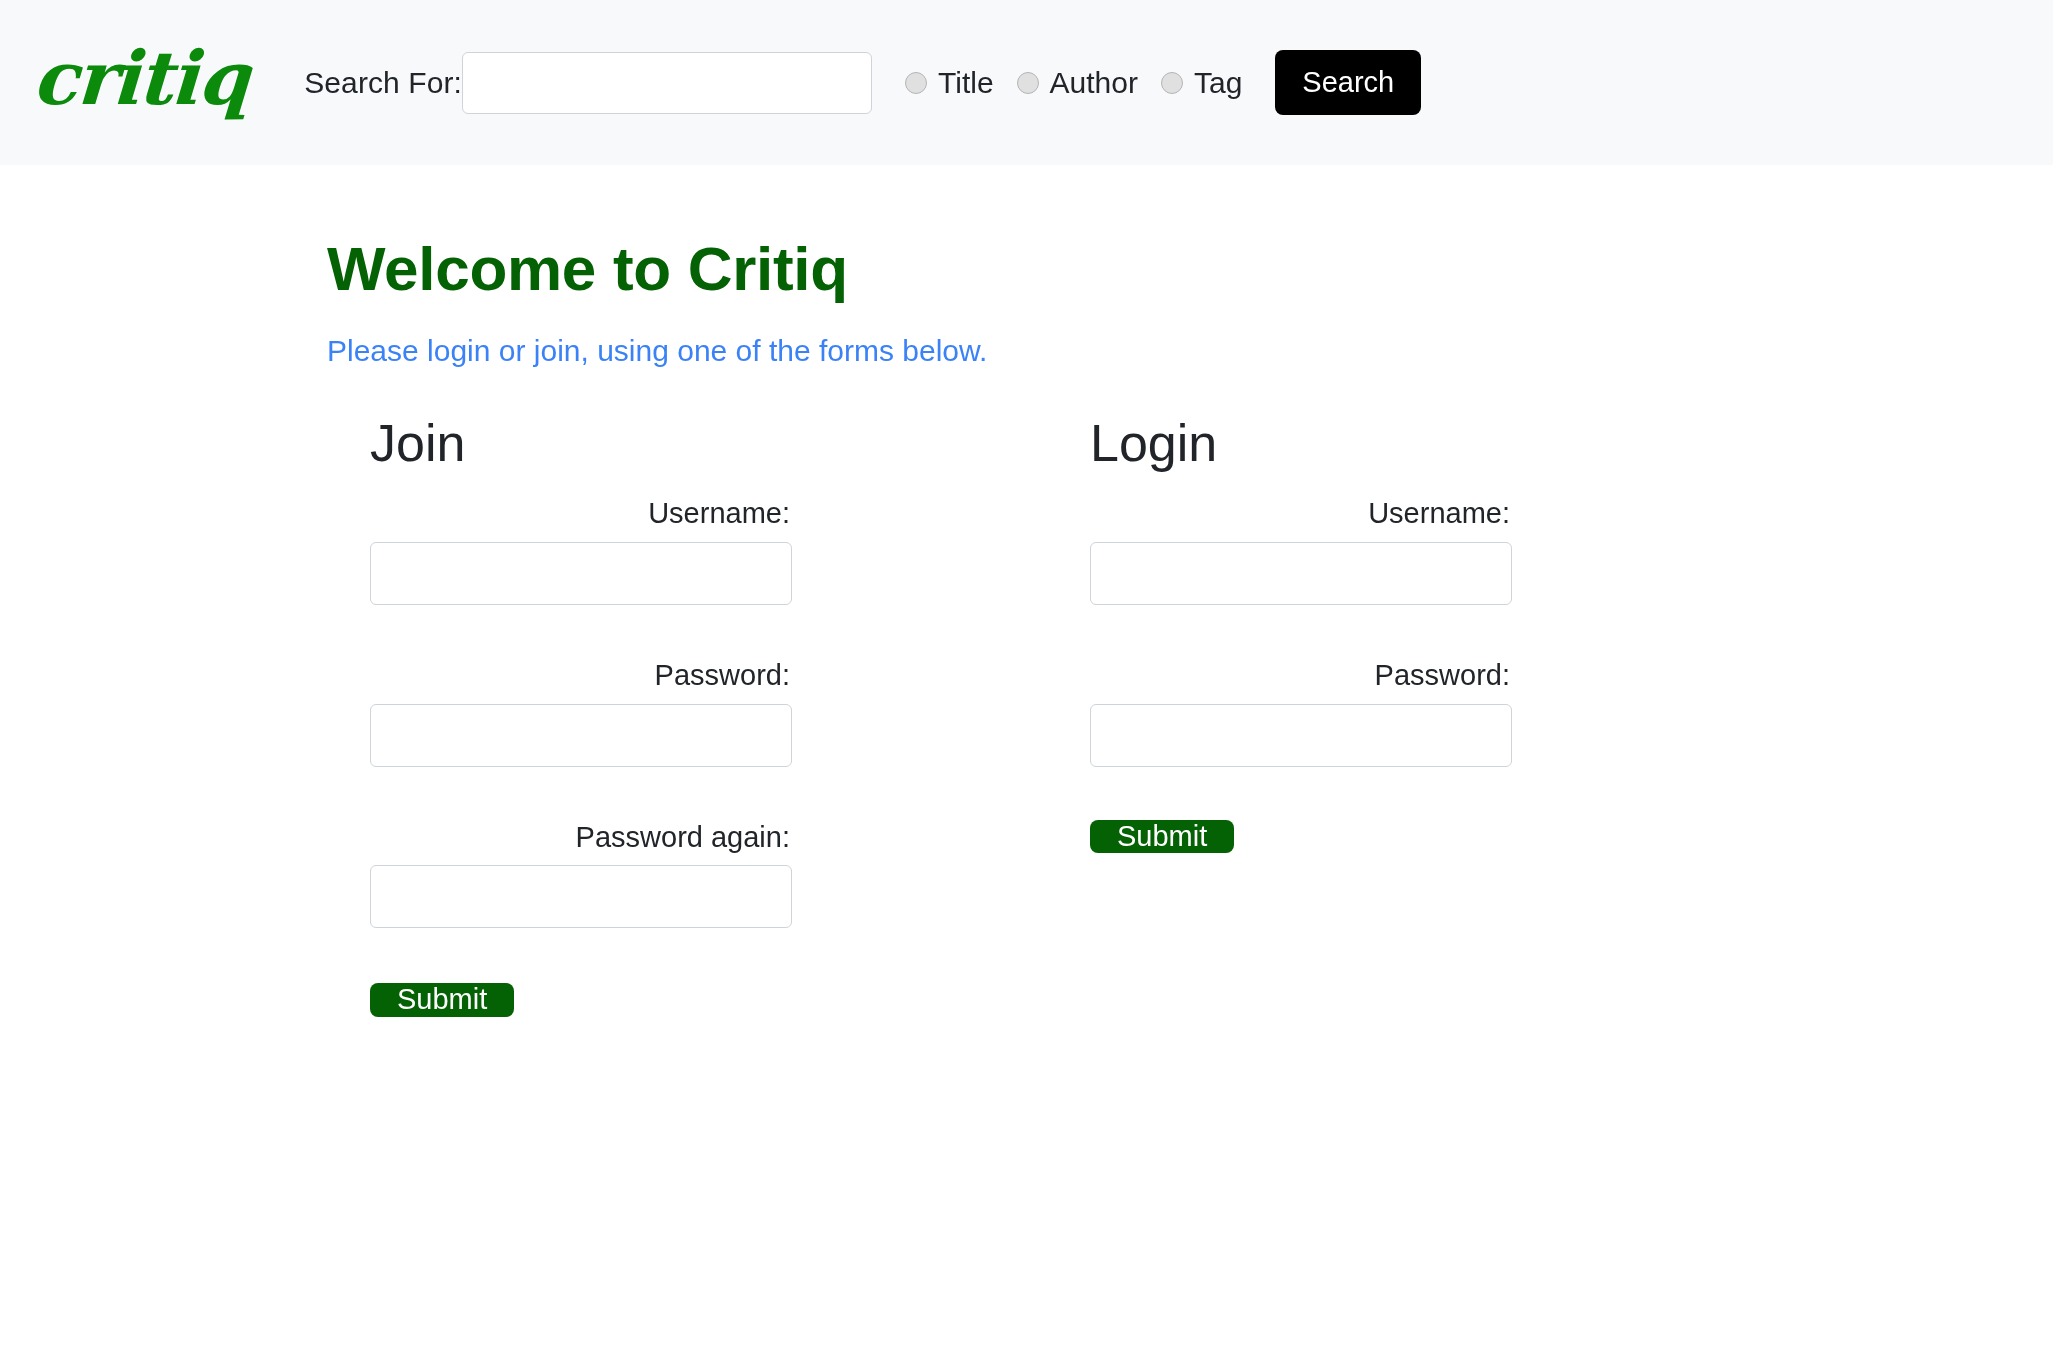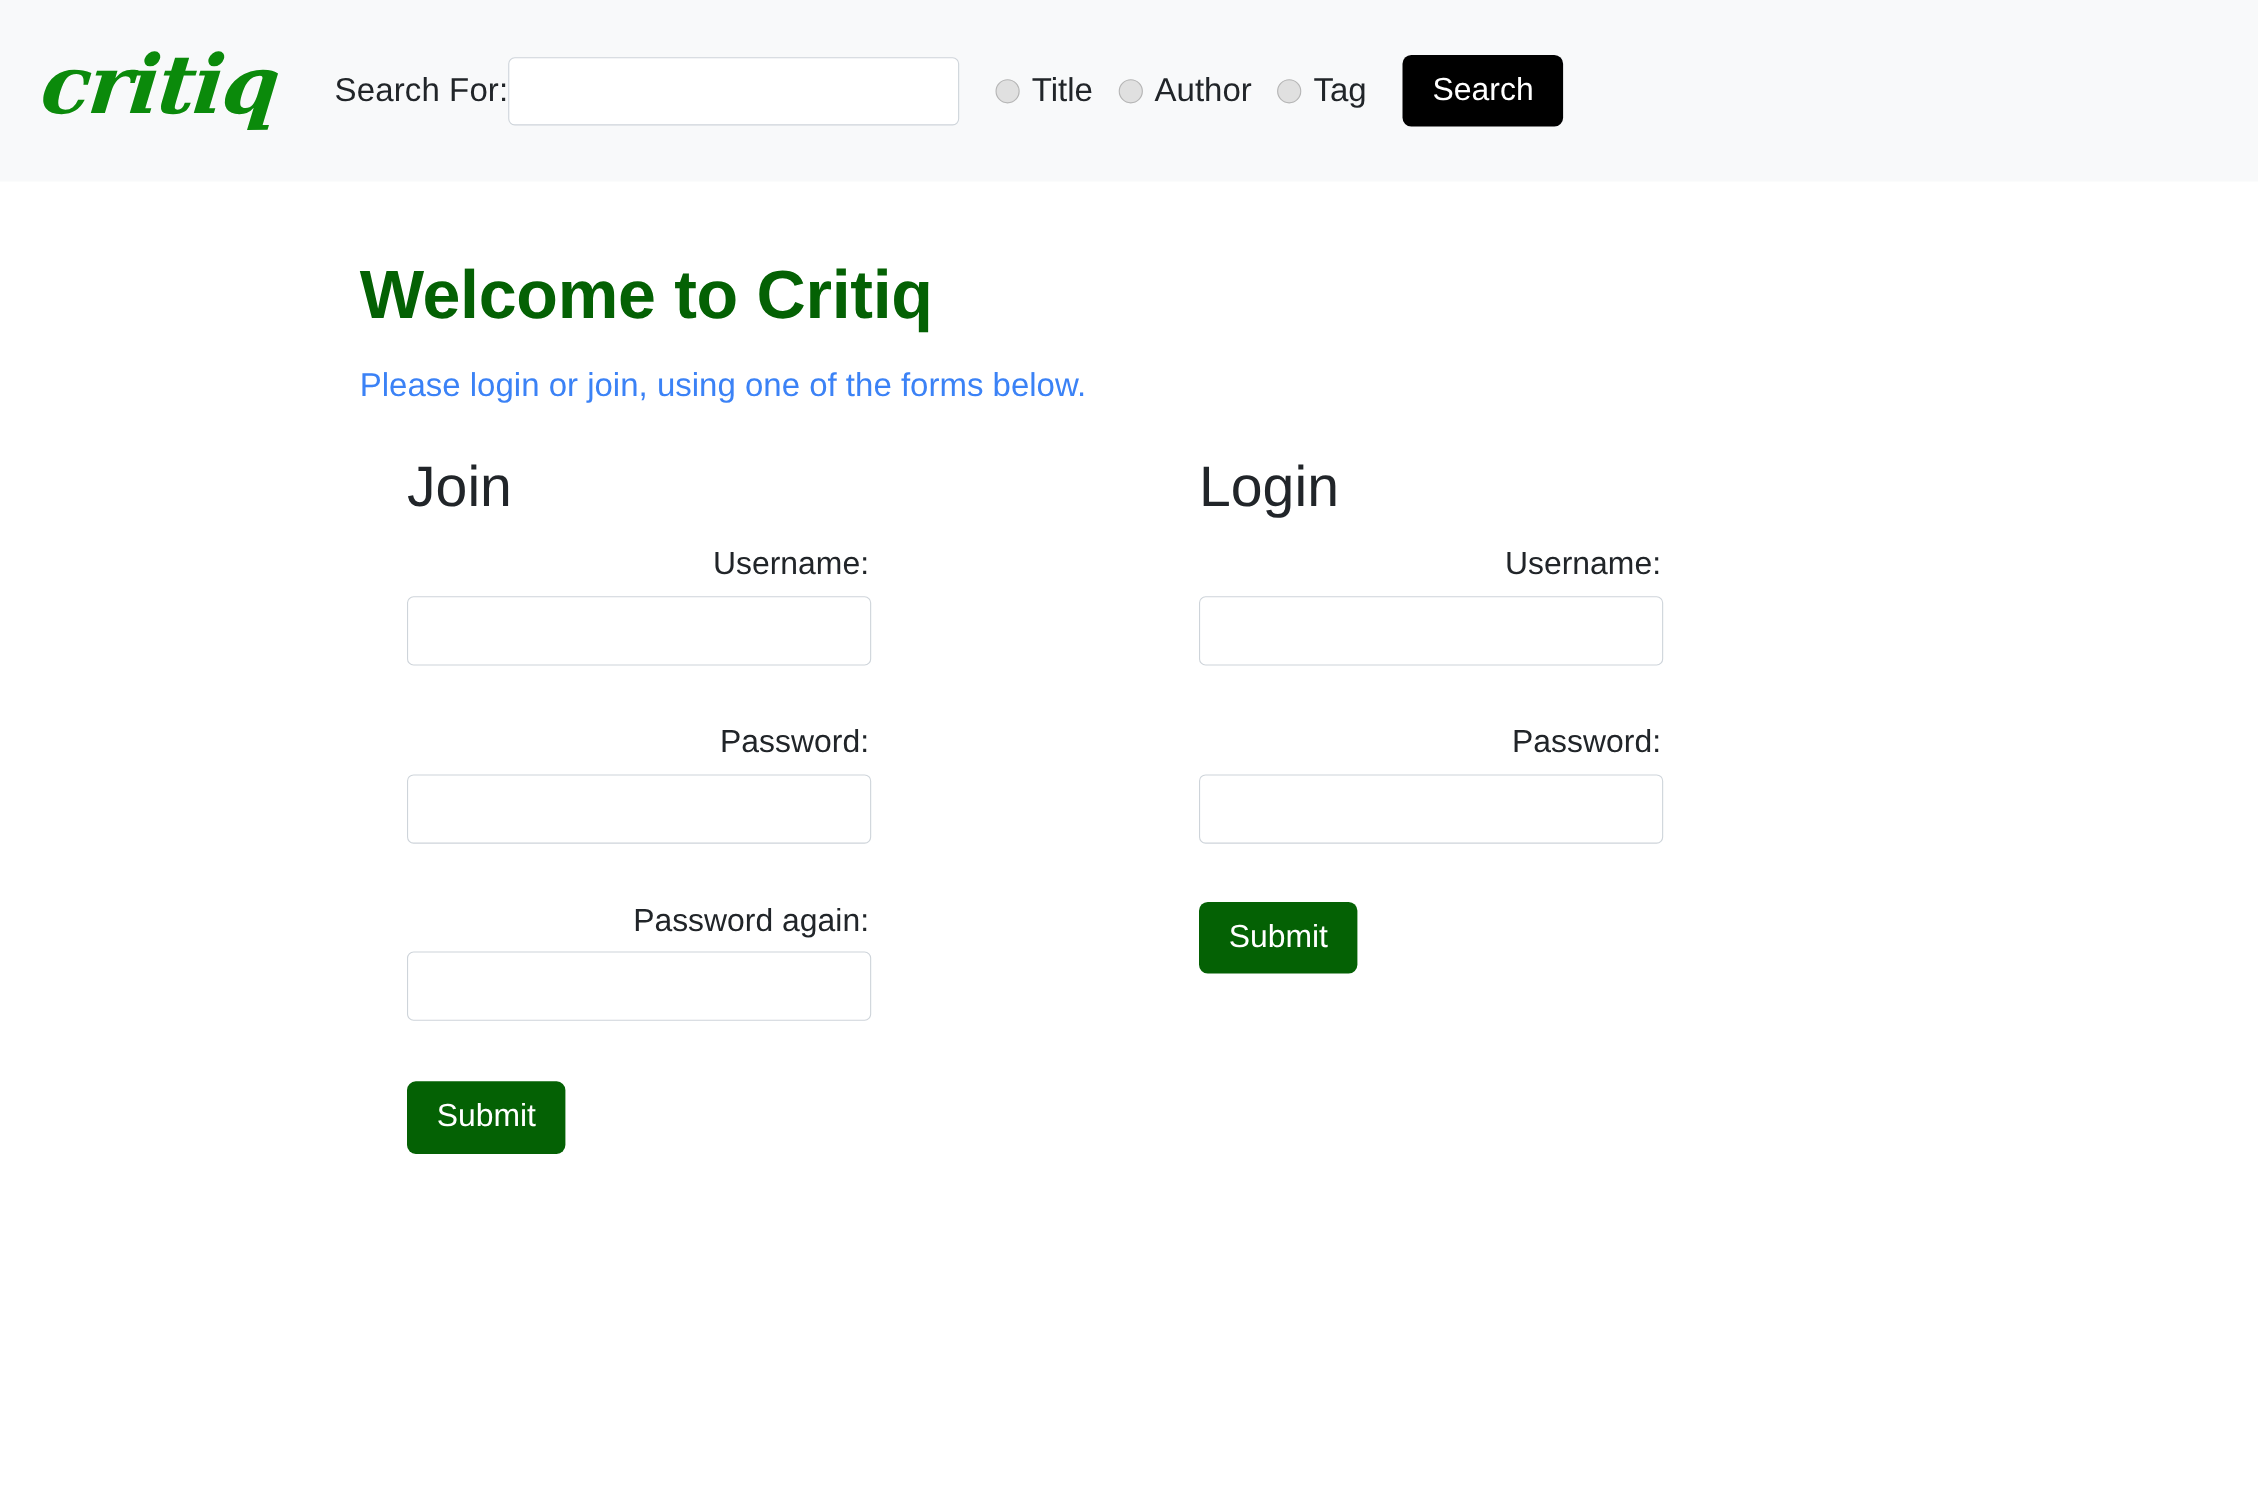--- a/index.html
+++ b/index.html
@@ -173,21 +173,21 @@
     margin-bottom: 53px;
   }
 
   .submit-button {
     background: #046104;
     color: #ffffff;
     border: none;
     border-radius: 8px;
     font-size: 29px;
     font-family: "Liberation Sans", sans-serif;
-    padding: 16px 27px;
+    padding: 0 27px;
     cursor: pointer;
     line-height: 1.15;
     margin-top: 2px;
   }
 
   .login-submit { margin-top: 0px; }
 </style>
 </head>
 <body>
 

